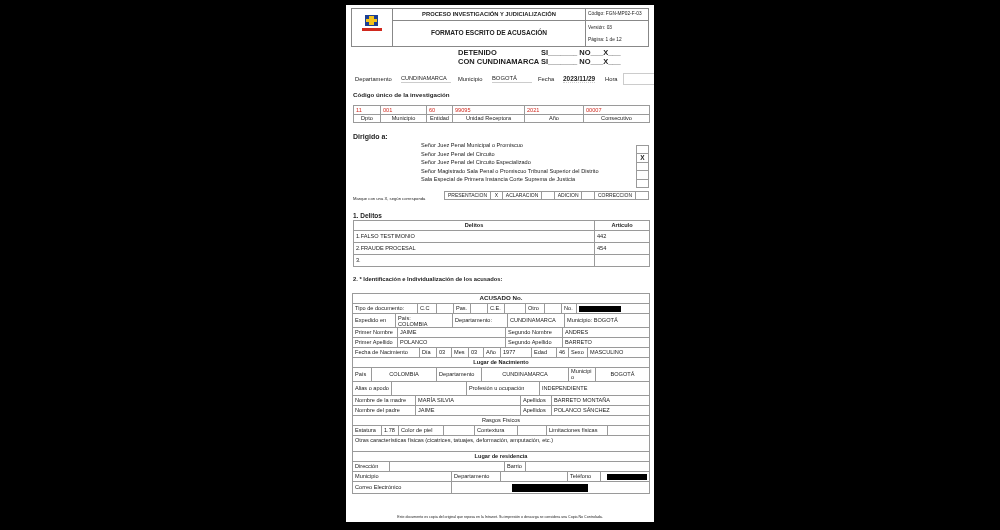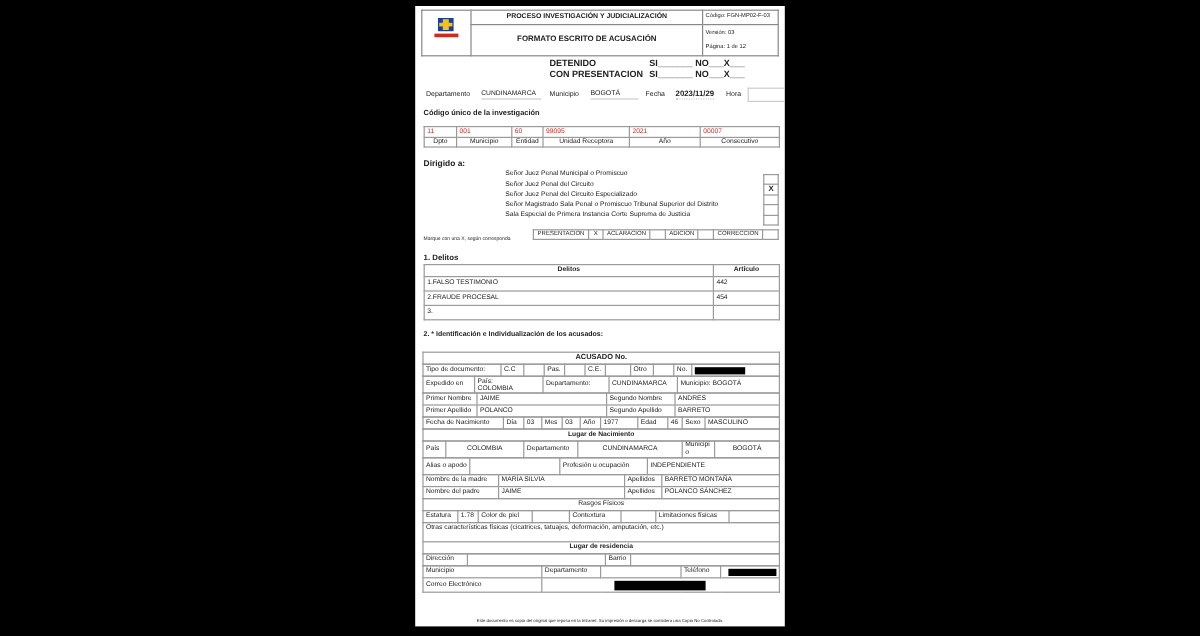--- a/index.html
+++ b/index.html
@@ -44,21 +44,21 @@
       <td style="font-size:4.8px;line-height:12px;">
         <div>Versión: 03</div>
         <div>Página: 1 de 12</div>
       </td>
     </tr>
   </tbody>
     </table>
 
   <div class="abs t b" style="left:112px;top:43px;font-size:7.5px;line-height:9px;">DETENIDO</div>
   <div class="abs t b" style="left:195px;top:43px;font-size:7.5px;line-height:9px;">SI_______ NO___X___</div>
-  <div class="abs t b" style="left:112px;top:52px;font-size:7.5px;line-height:9px;">CON PRESENTACION</div>
+  <div class="abs t b" style="left:112px;top:52px;font-size:7.5px;line-height:9px;">CON CUNDINAMARCA</div>
   <div class="abs t b" style="left:195px;top:52px;font-size:7.5px;line-height:9px;">SI_______ NO___X___</div>
 
   <div class="abs t" style="left:9px;top:71px;font-size:5.8px;">Departamento</div>
   <div class="abs t" style="left:55px;top:70px;width:50px;font-size:5.6px;border-bottom:1px solid #ccc;">CUNDINAMARCA</div>
   <div class="abs t" style="left:112px;top:71px;font-size:5.8px;">Municipio</div>
   <div class="abs t" style="left:146px;top:70px;width:40px;font-size:5.8px;border-bottom:1px solid #ccc;">BOGOTÁ</div>
   <div class="abs t" style="left:192px;top:71px;font-size:5.8px;">Fecha</div>
   <div class="abs t b" style="left:217px;top:70px;font-size:6.5px;border-bottom:1px dotted #ccc;">2023/11/29</div>
   <div class="abs t" style="left:259px;top:71px;font-size:5.8px;">Hora</div>
   <div class="abs" style="left:277px;top:68px;width:30px;height:10px;border:1px solid #ccc;border-right:none;"></div>

